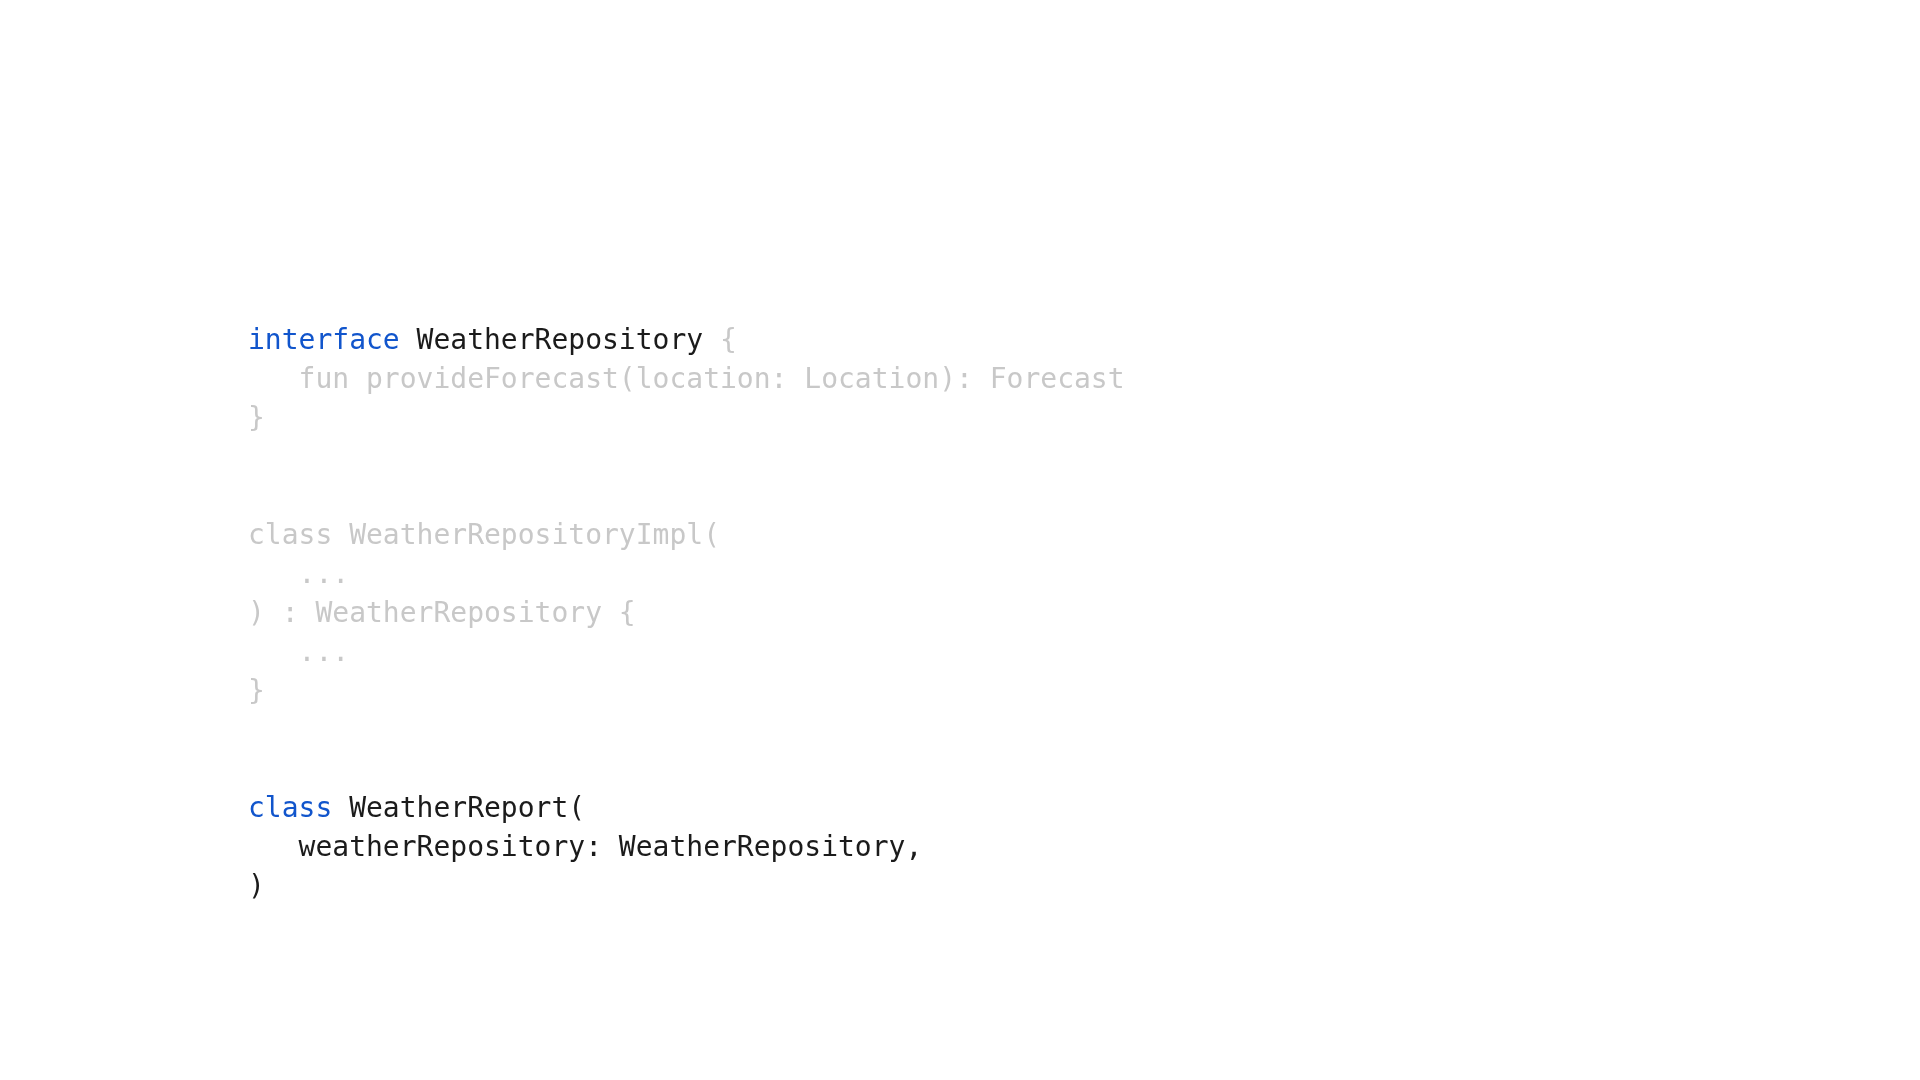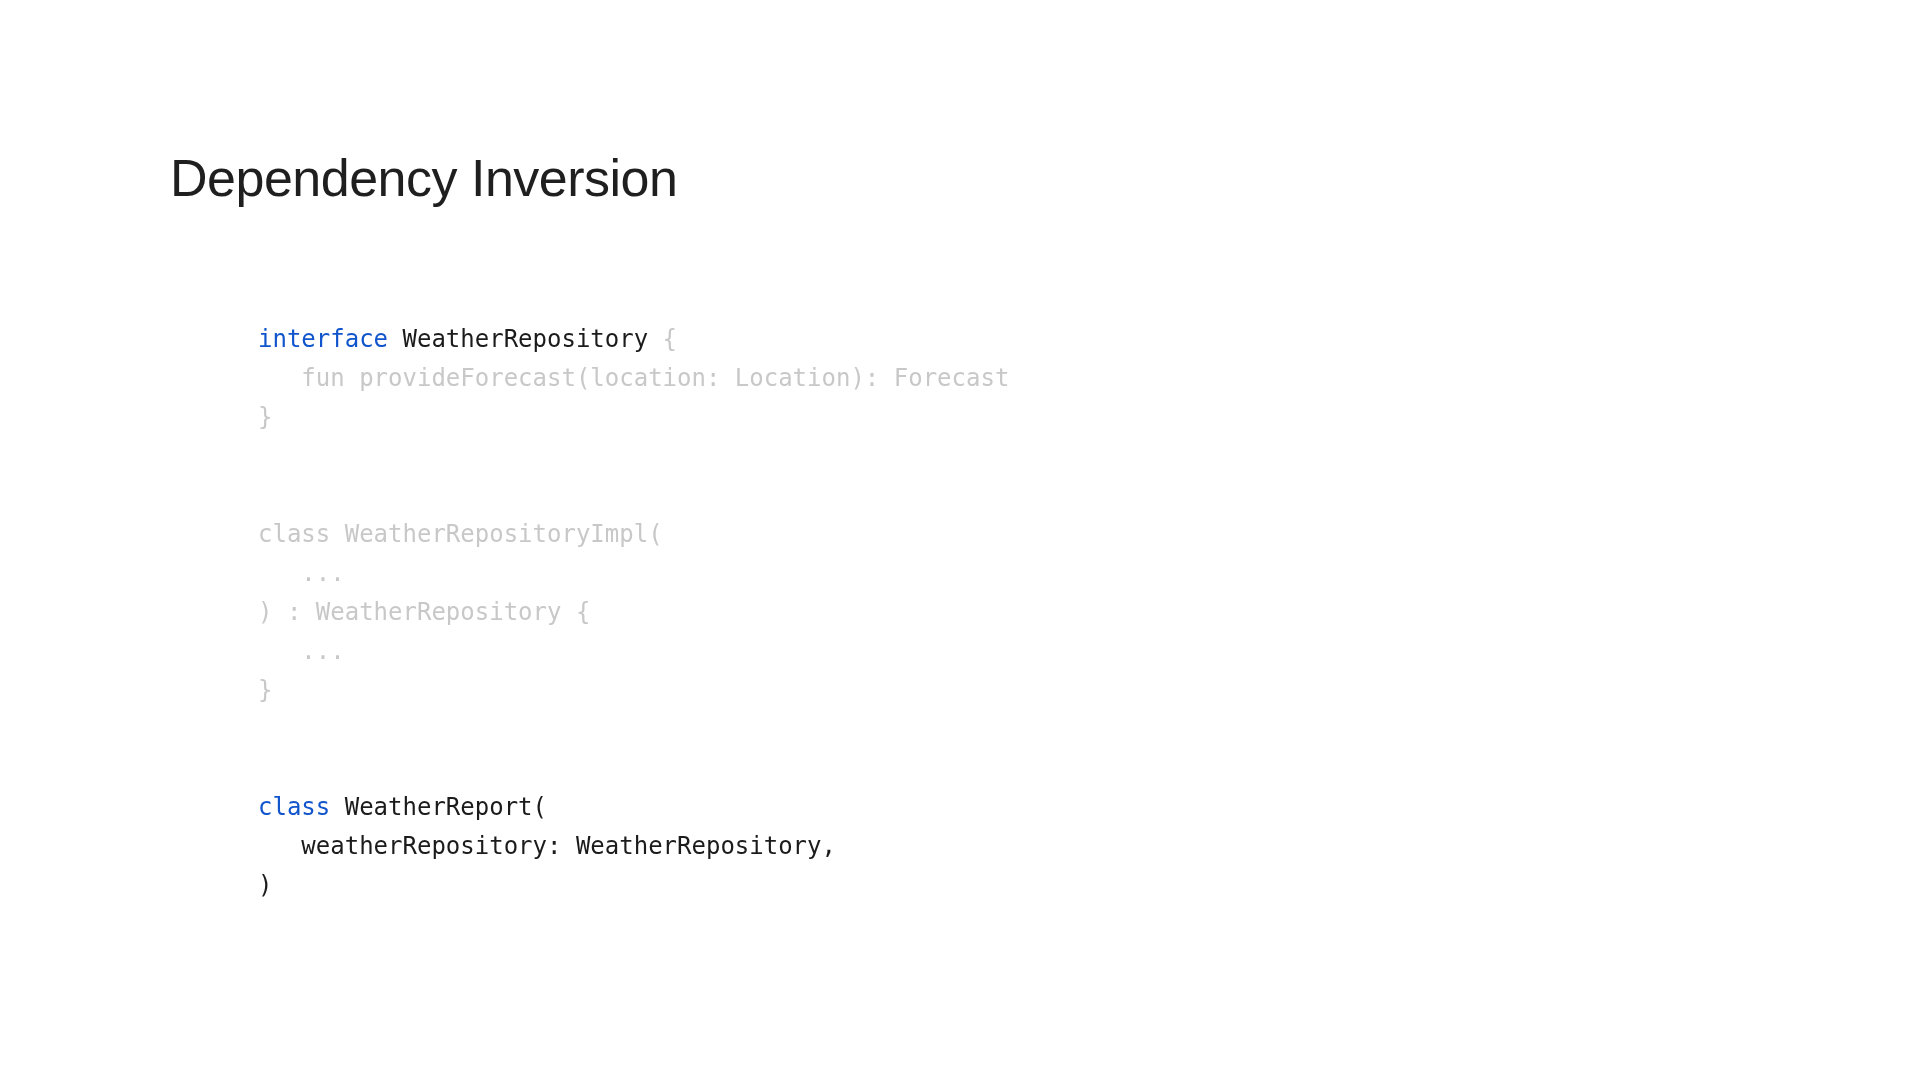--- a/index.html
+++ b/index.html
@@ -25,36 +25,35 @@
     font-size: 52px;
     line-height: 60px;
     font-weight: 400;
     letter-spacing: -0.5px;
     color: var(--title, #1f1f1f);
     font-family: "Liberation Sans", sans-serif;
     white-space: nowrap;
   }
   .code-block {
     position: absolute;
-    left: 258px;
+    left: 248px;
     top: 320px;
     margin: 0;
     font-family: "DejaVu Sans Mono", "Liberation Mono", monospace;
-    font-size: 24px;
+    font-size: 28px;
     line-height: 39px;
     white-space: pre;
   }
   .code-line {
     height: 39px;
     white-space: pre;
   }
   .tok-keyword { color: var(--kw, #1155cc); }
   .tok-default { color: var(--code, #1b1b1b); }
   .tok-dimmed  { color: var(--dim, #c8c8c8); }
 </style>
 </head>
 <body>
 
 <div class="slide">
-  <h1 class="slide-title">Dependency Inversion</h1>
 
   <pre class="code-block"><div class="code-line"><span class="tok-keyword">interface</span><span class="tok-default"> WeatherRepository </span><span class="tok-dimmed">{</span></div><div class="code-line"><span class="tok-dimmed">   fun provideForecast(location: Location): Forecast</span></div><div class="code-line"><span class="tok-dimmed">}</span></div><div class="code-line"></div><div class="code-line"></div><div class="code-line"><span class="tok-dimmed">class WeatherRepositoryImpl(</span></div><div class="code-line"><span class="tok-dimmed">   ...</span></div><div class="code-line"><span class="tok-dimmed">) : WeatherRepository {</span></div><div class="code-line"><span class="tok-dimmed">   ...</span></div><div class="code-line"><span class="tok-dimmed">}</span></div><div class="code-line"></div><div class="code-line"></div><div class="code-line"><span class="tok-keyword">class</span><span class="tok-default"> WeatherReport(</span></div><div class="code-line"><span class="tok-default">   weatherRepository: WeatherRepository,</span></div><div class="code-line"><span class="tok-default">)</span></div></pre>
 </div>
 
 </body></html>

